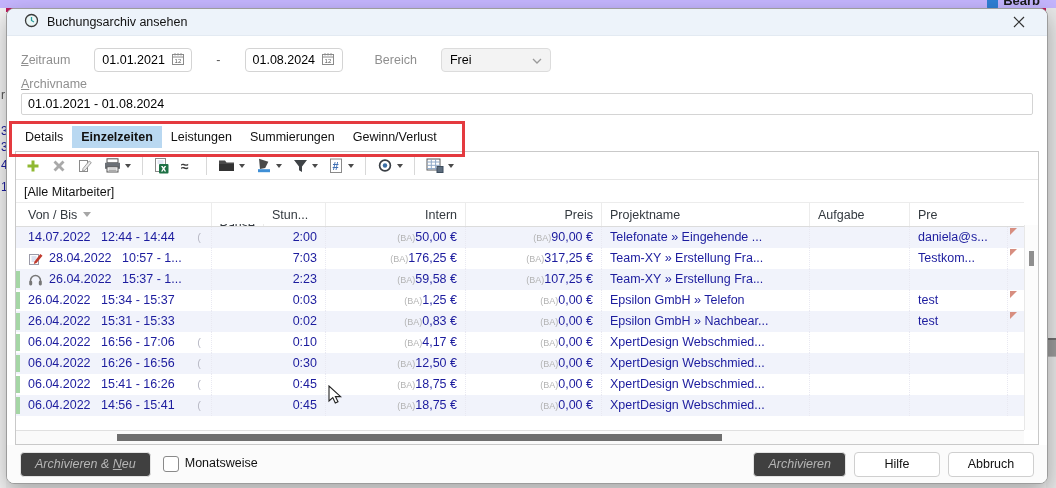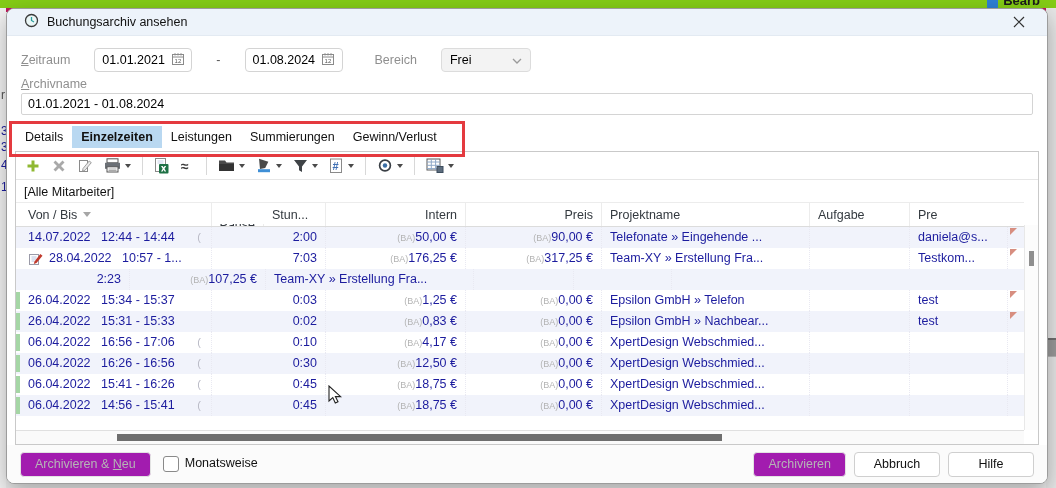--- a/index.html
+++ b/index.html
@@ -1,42 +1,42 @@
 <!DOCTYPE html>
 <html style="--annotation-red: #e43a3f; --tab-active-bg: #b9d8f1; --row-text: #1c1c9e; --green-marker: #a5d6a5; --flag-red: #d78e80; --accent-blue: #3f8fd6;"><head>
 <meta charset="utf-8">
 <style>
   html,body{margin:0;padding:0;}
   body{width:1056px;height:488px;overflow:hidden;position:relative;background:#ededed;
        font-family:"Liberation Sans", sans-serif;font-size:12.5px;color:#111;}
   .stage{position:absolute;inset:0;}
 
   
-  .bg-top{position:absolute;top:0;left:0;right:0;height:8px;background:#84cc16;border-bottom:4px solid #be185d;overflow:hidden;}
+  .bg-top{position:absolute;top:0;left:0;right:0;height:8px;background:#c4b5fd;border-bottom:4px solid #be185d;overflow:hidden;}
   .bg-frag{position:absolute;top:-8px;right:16px;display:flex;gap:5px;font-size:13px;font-weight:700;color:#1a1a1a;align-items:center;}
   .bg-blue-ico{width:11px;height:11px;background:#2f7fd4;border-radius:2px;display:inline-block;margin-top:6px;}
   .bg-left{position:absolute;top:8px;left:0;width:6px;bottom:0;background:#f4f4f4;overflow:hidden;font-size:12px;color:#1c1c9e;}
   .bg-left span{position:absolute;left:1px;}
   .bg-right{position:absolute;top:8px;right:0;width:10px;bottom:0;background:#e7e7e7;}
   .bg-right .knob{margin-top:330px;height:16px;background:#9a9a9a;border-top:2px solid #6f6f6f;border-bottom:1px solid #b5b5b5;}
 
   
   .dialog{position:absolute;left:6px;top:8px;width:1040px;height:474px;background:#fff;
           border:1px solid #9c9c9c;border-radius:8px;box-shadow:0 8px 22px rgba(0,0,0,.30);overflow:hidden;}
   .titlebar{height:26px;background:#edf3fa;border-bottom:1px solid #e3eaf2;display:flex;align-items:center;gap:8px;padding:0 17px;}
   .title{color:#111;}
   .close{margin-left:auto;width:22px;height:20px;display:flex;align-items:center;justify-content:center;cursor:pointer;}
 
   .controls{position:absolute;top:38px;left:14px;right:14px;height:26px;display:flex;align-items:center;gap:24px;}
   .flabel{color:#8f8f8f;}
   .input{height:24px;box-sizing:border-box;border:1px solid #d4d4d4;border-radius:4px;background:#fff;
          display:inline-flex;align-items:center;padding:0 7px;color:#000;gap:6px;}
   .input.date{width:98px;justify-content:space-between;}
   .dash{color:#555;}
-  .select{width:90px;height:24px;box-sizing:border-box;border:1px solid #dcdcdc;border-radius:4px;background:#f3f3f3;
+  .select{width:110px;height:24px;box-sizing:border-box;border:1px solid #dcdcdc;border-radius:4px;background:#f3f3f3;
           display:inline-flex;align-items:center;justify-content:space-between;padding:0 8px;color:#000;}
   .archiv-label{position:absolute;top:68px;left:14px;}
   .archiv-input{position:absolute;top:84px;left:14px;right:14px;height:20px;border:1px solid #d4d4d4;border-radius:2px;
                 display:flex;align-items:center;padding:0 6px;color:#000;background:#fff;}
 
   
   .annotation{position:absolute;left:2px;top:112px;width:450px;height:30px;border:3px solid var(--annotation-red,#e43a3f);
               z-index:6;pointer-events:none;}
 
   .tabs{position:absolute;top:117px;left:9px;display:flex;color:#111;z-index:2;}
@@ -83,21 +83,21 @@
   
   .vscroll{position:absolute;top:73px;right:0;bottom:14px;width:14px;background:#fcfcfc;border-left:1px solid #e8e8e8;box-sizing:border-box;}
   .vthumb{position:absolute;top:26px;left:4px;width:5px;height:15px;background:#8f8f8f;}
   .hscroll{position:absolute;left:0;right:14px;bottom:0;height:14px;background:#fafafa;border-top:1px solid #e0e0e0;box-sizing:border-box;}
   .hthumb{position:absolute;left:101px;top:3px;width:605px;height:7px;background:#6e6e6e;}
 
   
   .footer{position:absolute;left:0;right:0;bottom:0;height:38px;background:#fbfbfb;display:flex;align-items:center;padding:0 13px;gap:12px;}
   .btn{height:25px;min-width:86px;padding:0 14px;border:1px solid #cfcfcf;border-radius:4px;background:#fff;
        font-family:inherit;font-size:12.5px;color:#111;cursor:pointer;}
-  .btn.disabled{color:#b5b5b5;border-color:#e3e3e3;background:#a21caf;cursor:default;}
+  .btn.disabled{color:#b5b5b5;border-color:#e3e3e3;background:#404040;cursor:default;font-style:italic;}
   .chk{display:inline-flex;align-items:flex-start;gap:6px;cursor:pointer;color:#111;}
   .chk .box{width:14px;height:14px;border:1px solid #8a8a8a;border-radius:3px;background:#fff;display:inline-block;}
   .spacer{flex:1 1 auto;}
   .fgroup{display:flex;gap:8px;}
 
   .cursor{position:absolute;left:328px;top:385px;z-index:30;pointer-events:none;}
 </style>
 </head>
 <body>
 
@@ -335,22 +335,33 @@
     <div class="c c1"></div>
     <div class="c c2">7:03</div>
     <div class="c c3"><span class="ba">(BA)</span><span>176,25 €</span></div>
     <div class="c c4"><span class="ba">(BA)</span><span>317,25 €</span></div>
     <div class="c c5">Team-XY » Erstellung Fra...</div>
     <div class="c c6"></div>
     <div class="c c7">Testkom...</div>
     <div class="c c8"><span class="flagtri"></span><span></span></div>
   </div>
             <div class="row alt green">
+    <div class="c c0">
+      <span class="gbar"></span>
+      <span class="ricon show"><svg width="15" height="14" viewBox="0 0 15 14">
+                    <path d="M2.5 9V7.5a5 5 0 0 1 10 0V9" fill="none" stroke="#777" stroke-width="1.5"></path>
+                    <rect x="1.2" y="7.8" width="3" height="4.6" rx="1.3" fill="#777"></rect>
+                    <rect x="10.8" y="7.8" width="3" height="4.6" rx="1.3" fill="#777"></rect>
+                  </svg></span>
+      <span class="vontext">26.04.2022   15:37 - 1...</span>
+      <span class="vsuffix"></span>
+    </div>
     <div class="c c1"></div>
     <div class="c c2">2:23</div>
+    <div class="c c3"><span class="ba">(BA)</span><span>59,58 €</span></div>
     <div class="c c4"><span class="ba">(BA)</span><span>107,25 €</span></div>
     <div class="c c5">Team-XY » Erstellung Fra...</div>
     <div class="c c6"></div>
     <div class="c c7"></div>
     <div class="c c8"><span></span></div>
   </div>
             <div class="row green flagged">
     <div class="c c0">
       <span class="gbar"></span>
       
@@ -458,22 +469,22 @@
 
     <div class="footer">
       <button class="btn disabled">Archivieren &amp; <u>N</u>eu</button>
       <span class="chk">
         <span class="box"></span>
         <span>Monatsweise</span>
       </span>
       <span class="spacer"></span>
       <span class="fgroup">
         <button class="btn disabled">Archivieren</button>
+        <button class="btn">Hilfe</button>
         <button class="btn">Abbruch</button>
-        <button class="btn">Hilfe</button>
       </span>
     </div>
   </div>
 
   <svg class="cursor" width="16" height="20" viewBox="0 0 16 20">
     <path d="M1 1 L1 16 L4.8 12.6 L7.3 18 L10 16.8 L7.4 11.6 L12.6 11.6 Z" fill="#fff" stroke="#222" stroke-width="1.1"></path>
   </svg>
 </div>
 
 </body></html>

